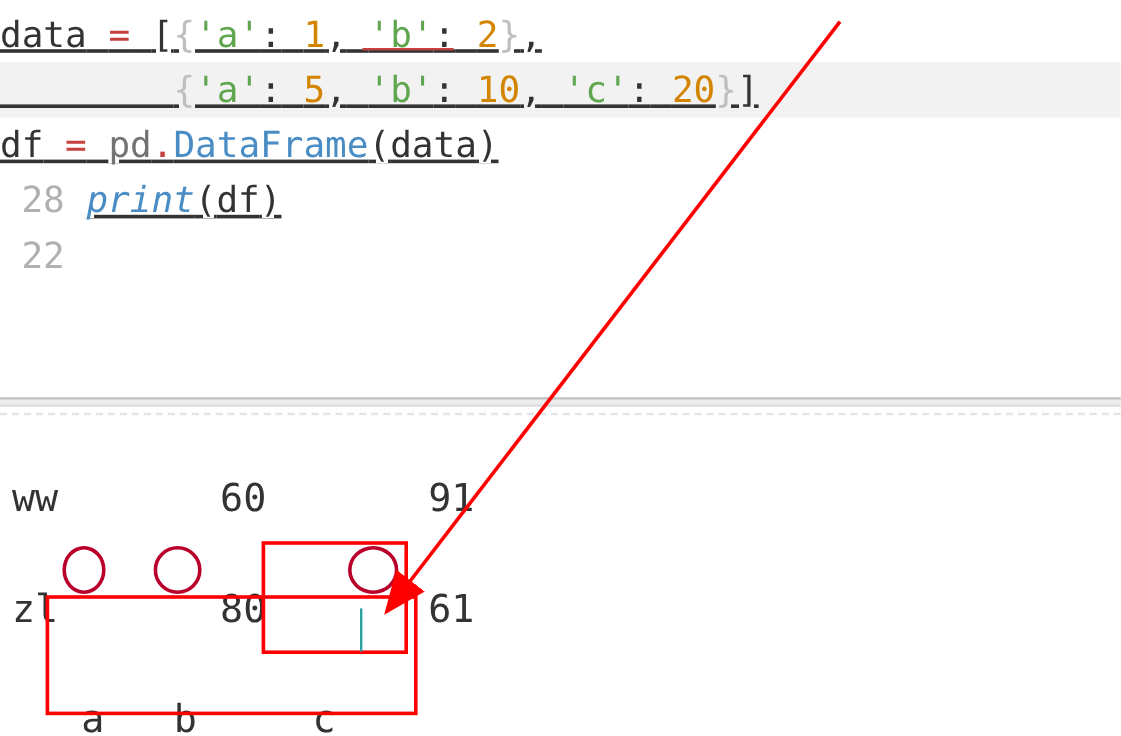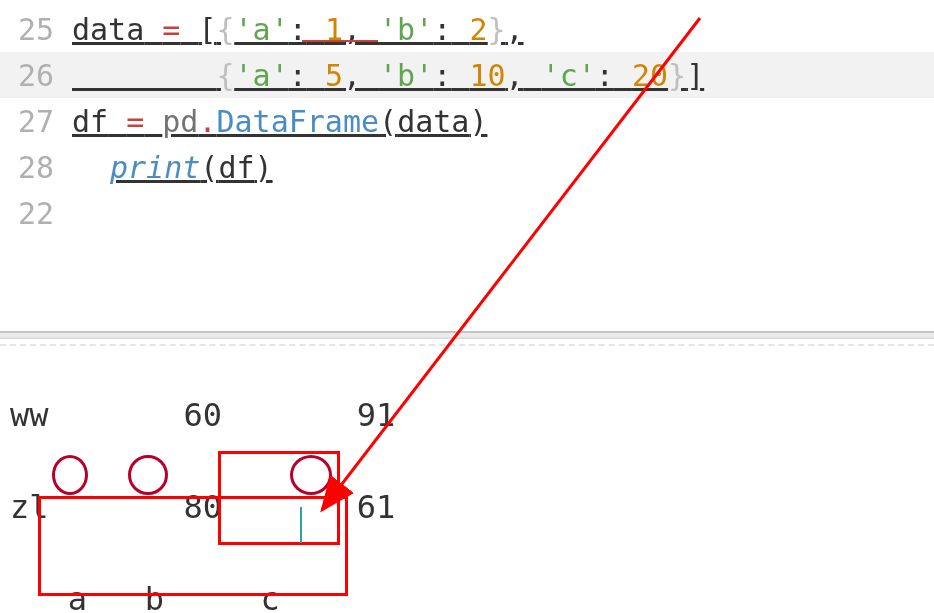--- a/index.html
+++ b/index.html
@@ -39,21 +39,21 @@
     background: #f2f2f2;
   }
   
   .tok-name   { color: #333333; }
   .tok-op     { color: #c84141; }
   .tok-punc   { color: #333333; }
   .tok-brace  { color: #bfbfbf; }
   .tok-str    { color: #5fa64f; }
   .tok-num    { color: #d38400; }
   .tok-class  { color: #4a8cc4; text-align: center; }
-  .tok-func   { color: #4a8cc4; font-style: italic; margin-left: 38px; }
+  .tok-func   { color: #4a8cc4; font-style: italic; }
   .tok-obj    { color: #737373; }
 
   .underline-red {
     position: absolute;
     height: 2px;
     background: #c84141;
   }
 
   .divider {
     position: absolute;
@@ -105,31 +105,28 @@
     height: 36px;
     background: #2ea3a3;
   }
 </style>
 </head>
 <body>
 
 <div class="editor">
 
   <div class="code-line">
-    <div class="gutter">25</div>
     <div class="line-content"><span class="tok-name">data</span> <span class="tok-op">=</span> <span class="tok-punc">[</span><span class="tok-brace">{</span><span class="tok-str">'a'</span><span class="tok-punc">:</span> <span class="tok-num">1</span><span class="tok-punc">,</span> <span class="tok-str">'b'</span><span class="tok-punc">:</span> <span class="tok-num">2</span><span class="tok-brace">}</span><span class="tok-punc">,</span></div>
   </div>
 
   <div class="code-line line-highlight">
-    <div class="gutter">26</div>
     <div class="line-content">        <span class="tok-brace">{</span><span class="tok-str">'a'</span><span class="tok-punc">:</span> <span class="tok-num">5</span><span class="tok-punc">,</span> <span class="tok-str">'b'</span><span class="tok-punc">:</span> <span class="tok-num">10</span><span class="tok-punc">,</span> <span class="tok-str">'c'</span><span class="tok-punc">:</span> <span class="tok-num">20</span><span class="tok-brace">}</span><span class="tok-punc">]</span></div>
   </div>
 
   <div class="code-line">
-    <div class="gutter">27</div>
     <div class="line-content"><span class="tok-name">df</span> <span class="tok-op">=</span> <span class="tok-obj">pd</span><span class="tok-op">.</span><span class="tok-class">DataFrame</span><span class="tok-punc">(</span><span class="tok-name">data</span><span class="tok-punc">)</span></div>
   </div>
 
   <div class="code-line">
     <div class="gutter">28</div>
     <div class="line-content"><span class="tok-func">print</span><span class="tok-punc">(</span><span class="tok-name">df</span><span class="tok-punc">)</span></div>
   </div>
 
   <div class="code-line">
     <div class="gutter">22</div>

